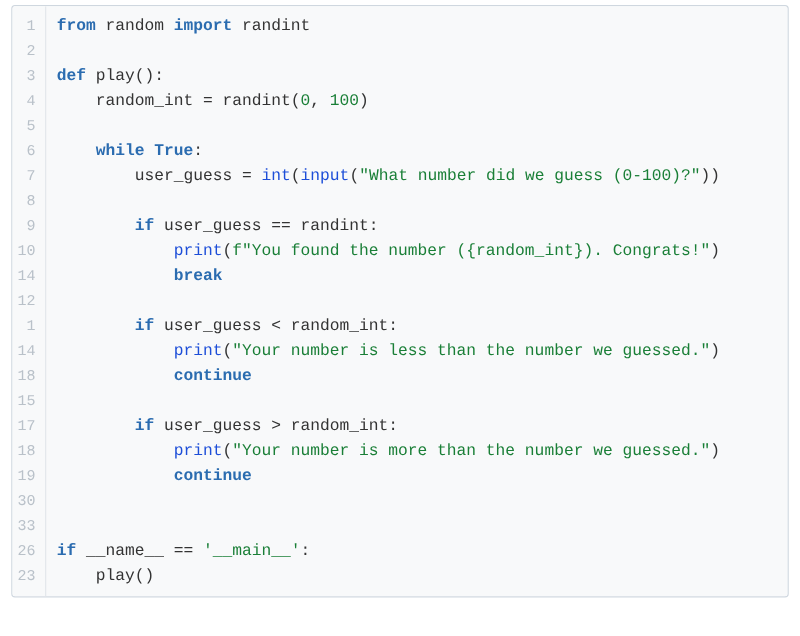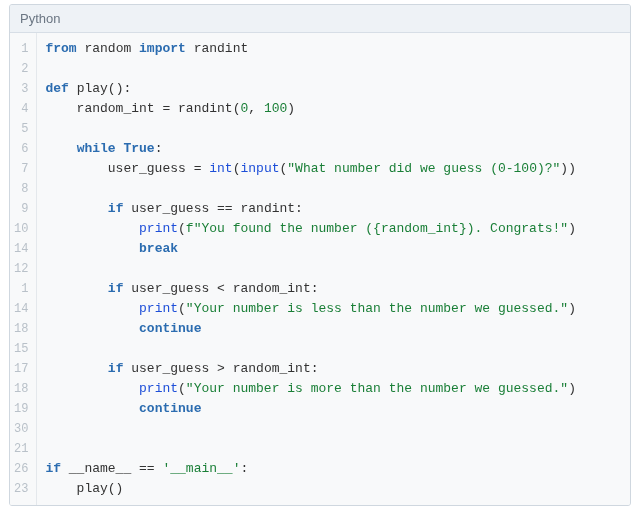--- a/index.html
+++ b/index.html
@@ -57,21 +57,20 @@
   .nm  { color: #333; }
   .num { color: #1a7f37; }
   .str { color: #1a7f37; }
   .op  { color: #333; }
   .bi  { color: #1d4ed8; } 
 </style>
 </head>
 <body>
 
 <div class="code-block">
-  <div class="header">Python</div>
   <div class="code-body">
     <div class="gutter" id="gutter">
         <div>1</div>
         <div>2</div>
         <div>3</div>
         <div>4</div>
         <div>5</div>
         <div>6</div>
         <div>7</div>
         <div>8</div>
@@ -80,19 +79,19 @@
         <div>14</div>
         <div>12</div>
         <div>1</div>
         <div>14</div>
         <div>18</div>
         <div>15</div>
         <div>17</div>
         <div>18</div>
         <div>19</div>
         <div>30</div>
-        <div>21</div>
+        <div>33</div>
         <div>26</div>
         <div>23</div>
       </div>
     <div class="code" id="code"><div class="line"><span class="kw">from</span><span class="nm"> random </span><span class="kw">import</span><span class="nm"> randint</span></div><div class="line">&nbsp;</div><div class="line"><span class="kw">def</span><span> </span><span class="fn">play</span><span class="op">():</span></div><div class="line"><span class="nm">    random_int </span><span class="op">=</span><span class="nm"> randint(</span><span class="num">0</span><span class="op">, </span><span class="num">100</span><span class="op">)</span></div><div class="line">&nbsp;</div><div class="line"><span>    </span><span class="kw">while</span><span> </span><span class="kw">True</span><span class="op">:</span></div><div class="line"><span class="nm">        user_guess </span><span class="op">=</span><span> </span><span class="bi">int</span><span class="op">(</span><span class="bi">input</span><span class="op">(</span><span class="str">"What number did we guess (0-100)?"</span><span class="op">))</span></div><div class="line">&nbsp;</div><div class="line"><span>        </span><span class="kw">if</span><span class="nm"> user_guess </span><span class="op">==</span><span class="nm"> randint:</span></div><div class="line"><span>            </span><span class="bi">print</span><span class="op">(</span><span class="str">f"You found the number ({random_int}). Congrats!"</span><span class="op">)</span></div><div class="line"><span>            </span><span class="kw">break</span></div><div class="line">&nbsp;</div><div class="line"><span>        </span><span class="kw">if</span><span class="nm"> user_guess </span><span class="op">&lt;</span><span class="nm"> random_int:</span></div><div class="line"><span>            </span><span class="bi">print</span><span class="op">(</span><span class="str">"Your number is less than the number we guessed."</span><span class="op">)</span></div><div class="line"><span>            </span><span class="kw">continue</span></div><div class="line">&nbsp;</div><div class="line"><span>        </span><span class="kw">if</span><span class="nm"> user_guess </span><span class="op">&gt;</span><span class="nm"> random_int:</span></div><div class="line"><span>            </span><span class="bi">print</span><span class="op">(</span><span class="str">"Your number is more than the number we guessed."</span><span class="op">)</span></div><div class="line"><span>            </span><span class="kw">continue</span></div><div class="line">&nbsp;</div><div class="line">&nbsp;</div><div class="line"><span class="kw">if</span><span class="nm"> __name__ </span><span class="op">==</span><span> </span><span class="str">'__main__'</span><span class="op">:</span></div><div class="line"><span class="nm">    play()</span></div></div>
   </div>
 </div>
 
 </body></html>

